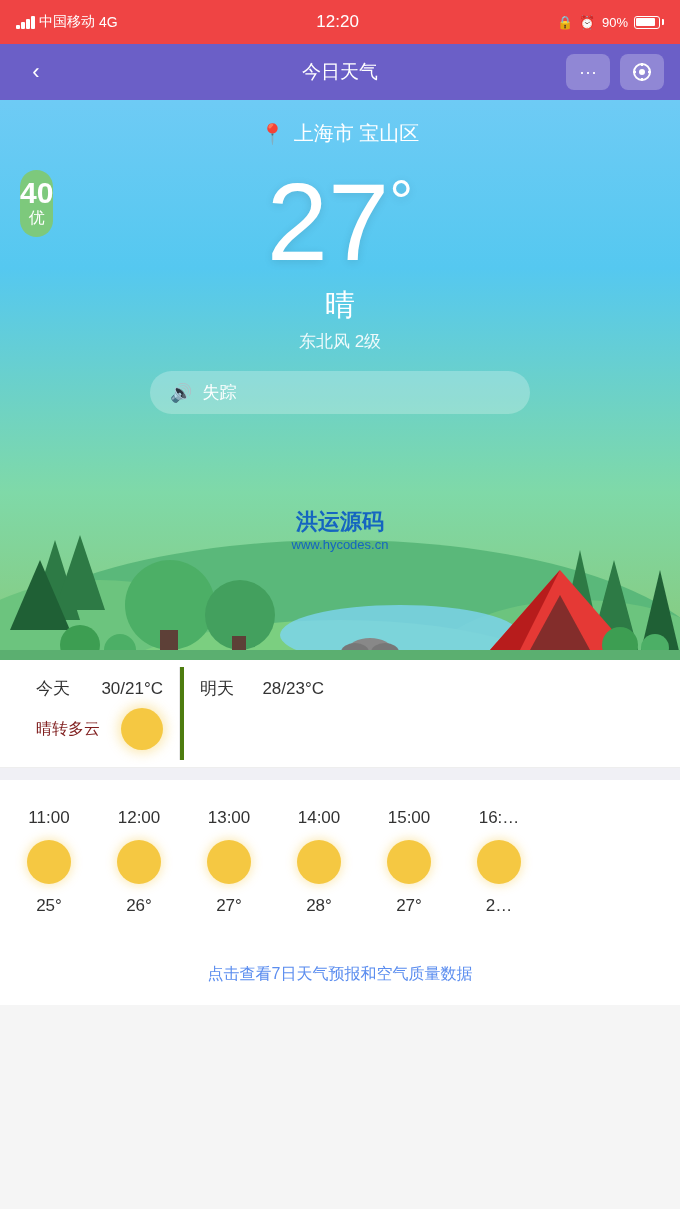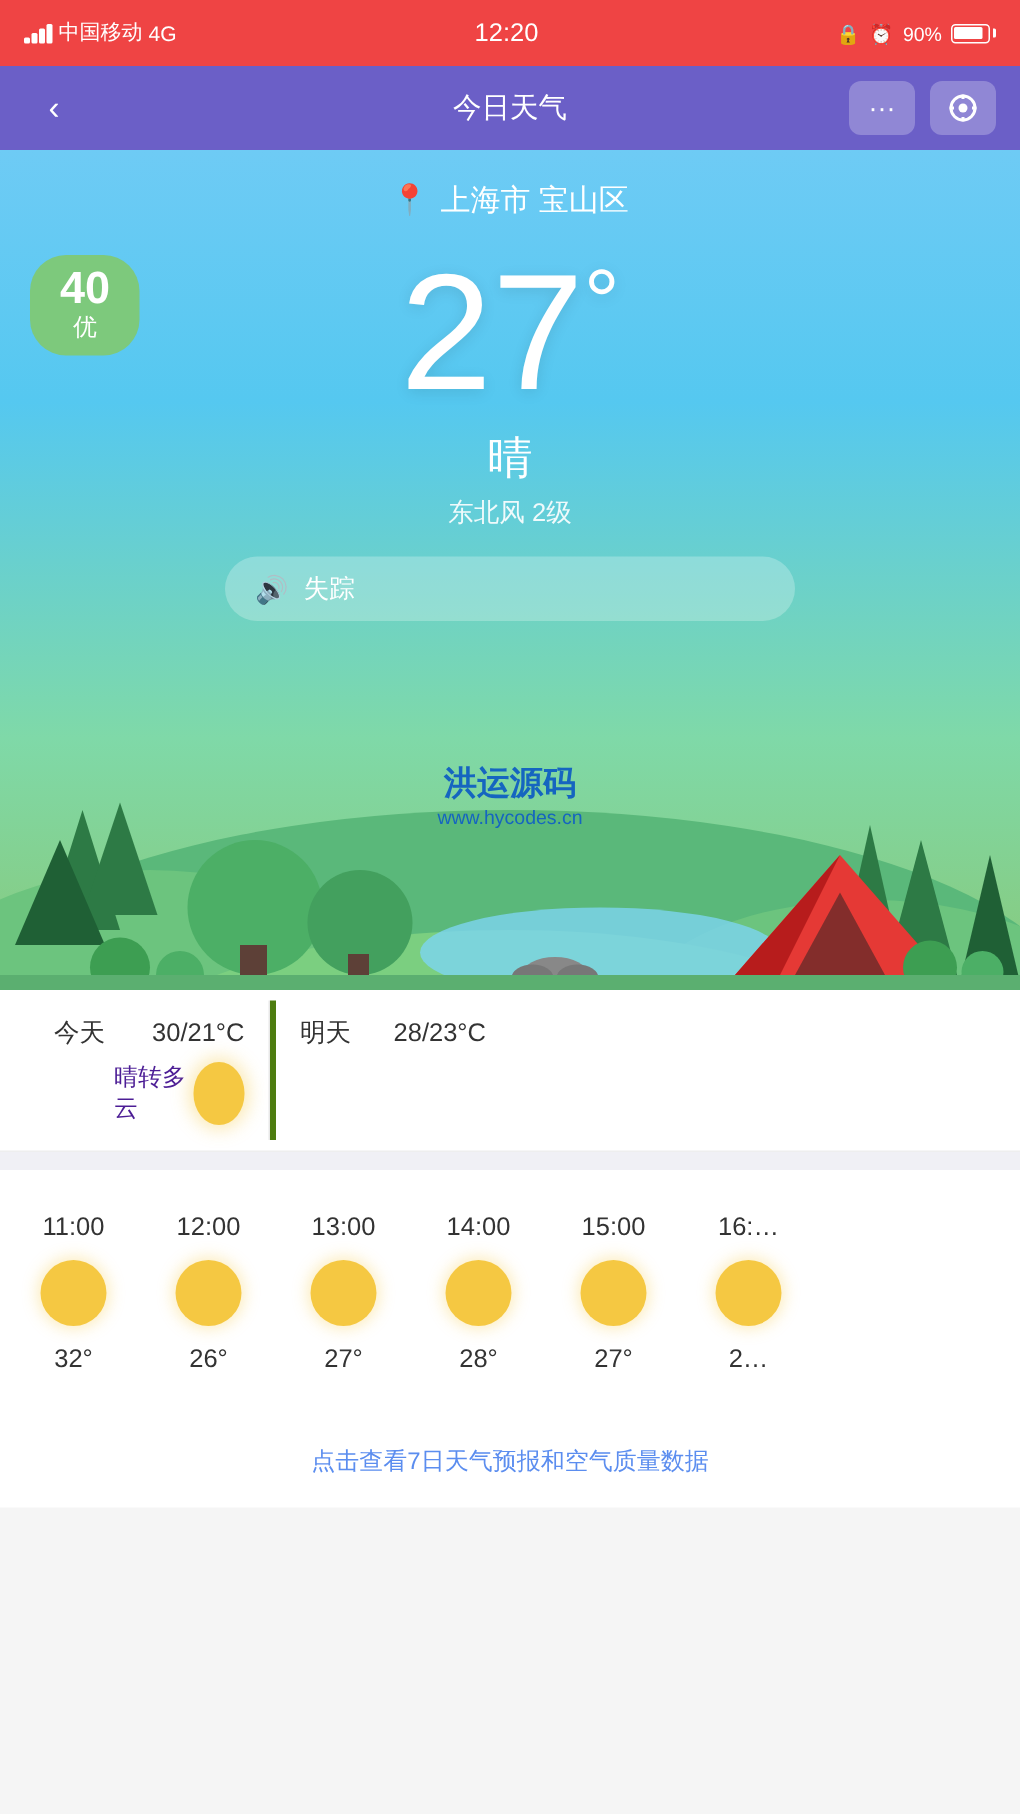--- a/index.html
+++ b/index.html
@@ -117,21 +117,21 @@
       font-size: 20px;
     }
 
     
     .aqi-badge {
       position: absolute;
       top: 70px;
       left: 20px;
       background: #7dc97c;
       border-radius: 24px;
-      padding: 8px 20px;
+      padding: 8px 0;
       text-align: center;
       color: white;
       z-index: 3;
     }
     .aqi-number { font-size: 30px; font-weight: bold; line-height: 1; }
     .aqi-label { font-size: 16px; }
 
     
     .temperature {
       color: white;
@@ -224,21 +224,21 @@
     .daily-col:last-child { border-right: none; }
     .daily-day-row {
       display: flex; justify-content: space-between; align-items: center;
       margin-bottom: 8px;
     }
     .daily-day { font-size: 17px; color: #333; }
     .daily-temp { font-size: 17px; color: #333; }
     .daily-weather-row {
       display: flex; justify-content: space-between; align-items: center;
     }
-    .daily-condition { font-size: 16px; color: #4c1d95; margin-left: 40px; }
+    .daily-condition { font-size: 16px; color: #7f1d1d; }
     .sun-icon {
       width: 42px; height: 42px;
       background: #f5c842;
       border-radius: 50%;
       box-shadow: 0 0 12px 3px rgba(245,200,66,0.4);
     }
     .cloud-icon {
       width: 42px; height: 32px;
       position: relative;
     }
@@ -458,21 +458,21 @@
   </div>
 </div>
 
 <div class="section-separator"></div>
 
 <div class="hourly-section">
   <div class="hourly-scroll">
     <div class="hourly-item">
       <span class="hourly-time">11:00</span>
       <div class="hourly-sun"></div>
-      <span class="hourly-temp">32°</span>
+      <span class="hourly-temp">25°</span>
     </div>
     <div class="hourly-item">
       <span class="hourly-time">12:00</span>
       <div class="hourly-sun"></div>
       <span class="hourly-temp">26°</span>
     </div>
     <div class="hourly-item">
       <span class="hourly-time">13:00</span>
       <div class="hourly-sun"></div>
       <span class="hourly-temp">27°</span>

